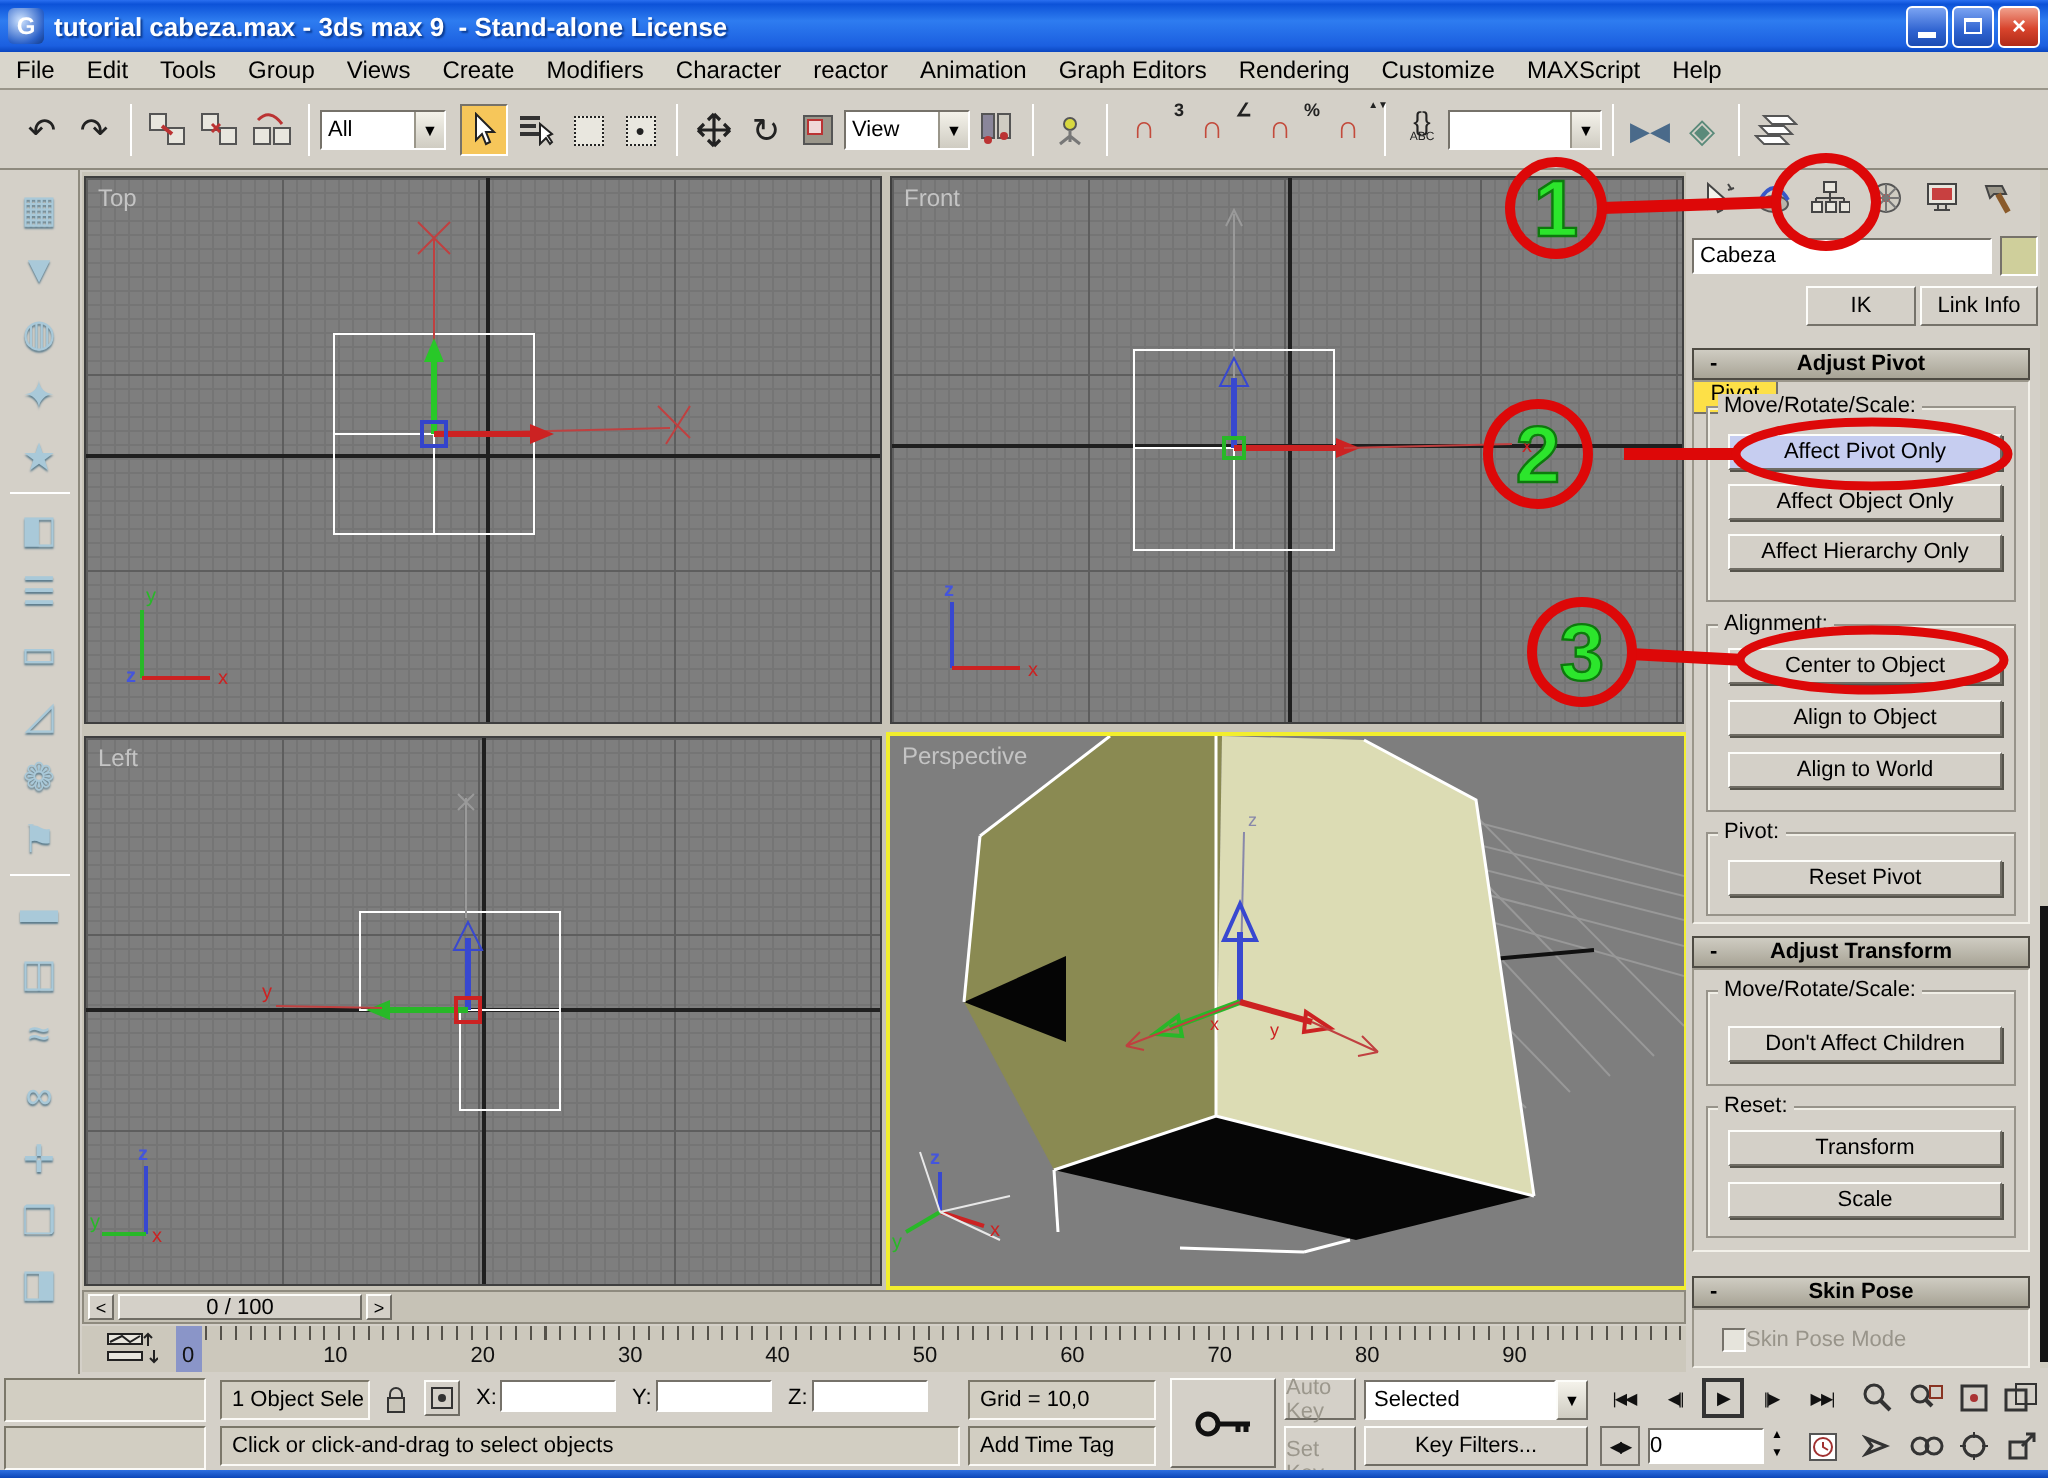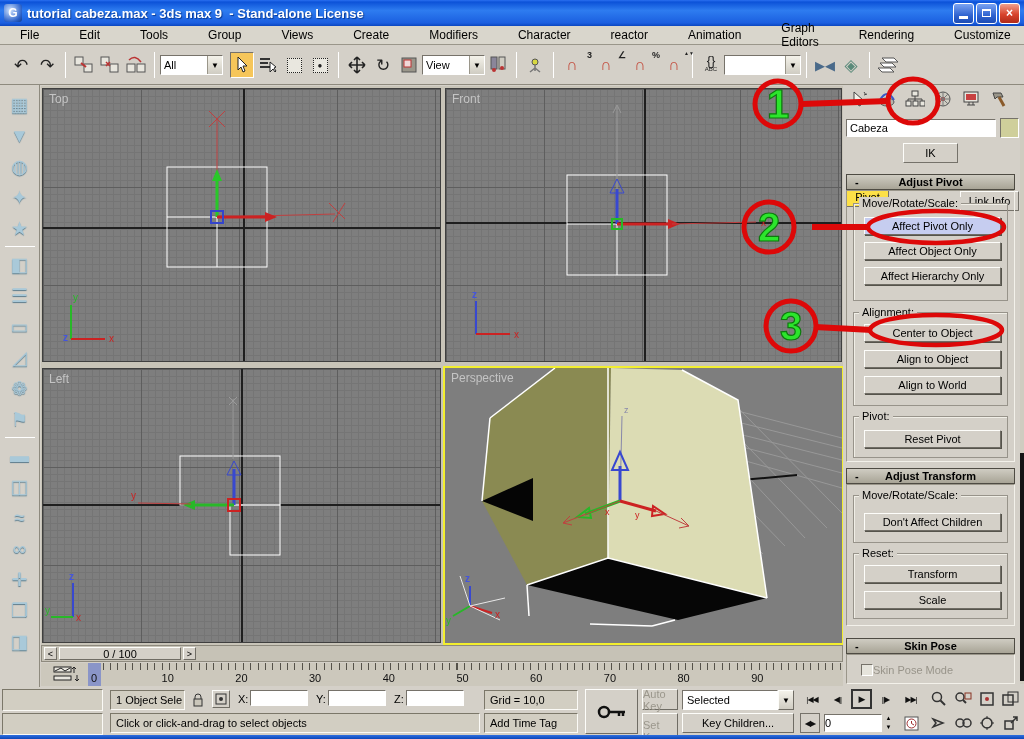--- a/index.html
+++ b/index.html
@@ -18,21 +18,21 @@
   .win-btn { width:21px; height:21px; border-radius:3px; border:1px solid #fff;
     background:linear-gradient(#7aa3f2,#2f63d0 60%,#1c4cb4); color:#fff; font-size:12px; font-weight:bold;
     display:flex; align-items:center; justify-content:center; }
   .win-btn.close { background:linear-gradient(#f0a08c,#d8442c 55%,#b02a18); }
   .min-glyph { width:9px; height:3px; background:#fff; margin-top:9px; }
   .max-glyph { width:9px; height:8px; border:1px solid #fff; border-top-width:2px; }
 
   
   #menubar { position:absolute; left:0; top:26px; width:1024px; height:19px; background:#d9d6cc;
     display:flex; align-items:center; font-size:12px; color:#000; border-bottom:1px solid #9a968a; }
-  .menu-item { padding:2px 20px; cursor:default; }
+  .menu-item { padding:2px 8px; cursor:default; }
 
   
   #toolbar { position:absolute; left:0; top:46px; width:1024px; height:39px; background:#d4d0c8;
     display:flex; align-items:center; border-bottom:1px solid #8e8a7e; padding-left:8px; }
   .tb-sep { width:1px; height:26px; background:#928e82; margin:0 5px; border-right:1px solid #fff; }
   .tb-btn { min-width:24px; height:26px; display:flex; align-items:center; justify-content:center;
     font-size:17px; color:#222; margin:0 1px; }
   .tb-btn.small { font-size:13px; }
   .tb-btn.pressed { background:#f6c65a; border:1px solid; border-color:#76726a #fff #fff #76726a; }
   .dd { display:flex; height:20px; border:1px solid; border-color:#76726a #fff #fff #76726a; background:#b91c1c; }
@@ -73,21 +73,21 @@
   #panel-tabs { position:absolute; left:2px; top:2px; width:172px; height:26px; display:flex; }
   .panel-tab { width:28px; height:24px; display:flex; align-items:center; justify-content:center; }
   #obj-name { position:absolute; left:3px; top:34px; width:150px; height:18px; background:#fff;
     border:1px solid; border-color:#76726a #fff #fff #76726a; font-size:11px; padding:1px 3px; font-family:"Liberation Sans",sans-serif; }
   #obj-color { position:absolute; left:157px; top:33px; width:19px; height:20px; background:#cfcf9b;
     border:1px solid; border-color:#76726a #fff #fff #76726a; }
   .ptab-btn { position:absolute; top:58px; height:20px; background:#d4d0c8; border:1px solid;
     border-color:#fdfdfa #75726a #75726a #fdfdfa; display:flex; align-items:center; justify-content:center; font-size:11px; }
   #ptab-pivot { left:3px; width:43px; background:#fde047;margin-top:44px; }
   #ptab-ik { left:60px; width:55px; }
-  #ptab-link { left:117px; width:59px;margin-top:48px; }
+  #ptab-link { left:117px; width:59px; }
   .rollout-hdr { position:absolute; left:3px; width:169px; height:16px;
     background:linear-gradient(#cfccc2,#a8a496); border:1px solid #4e4b43; font-weight:bold;
     display:flex; align-items:center; justify-content:center; }
   .rollout-hdr .dash { position:absolute; left:8px; font-weight:bold; }
   .rollout-body { position:absolute; left:3px; width:169px; border:1px solid; border-color:#9a968a #f3f1ea #f3f1ea #9a968a; }
   .grp { position:absolute; left:6px; width:155px; border:1px solid #97938a;
     box-shadow:inset 1px 1px 0 #f0eee6; }
   .grp-label { position:absolute; top:-7px; left:5px; background:#d4d0c8; padding:0 3px; font-size:11px; }
   .pbtn { position:absolute; left:10px; width:137px; height:18px; background:#d4d0c8;
     border:1px solid; border-color:#fdfdfa #6f6c64 #6f6c64 #fdfdfa; box-shadow:1px 1px 0 #55534b;
@@ -600,21 +600,21 @@
           <path d="M12 7 H28 M22 7 V11 M26 7 V11" stroke="#111" stroke-width="2.5"></path>
         </svg>
     </div>
     <div class="abs raised center gray-label" style="left:642px; top:2px; width:36px; height:21px;">Auto Key</div>
     <div class="abs raised center gray-label" style="left:642px; top:26px; width:36px; height:36px;">Set Key</div>
 
     <div class="abs" style="left:682px; top:3px; width:112px; height:20px; display:flex;">
       <span style="flex:1; background:#fff; border:1px solid; border-color:#76726a #fff #fff #76726a; padding:3px 4px; font-size:11px;">Selected</span>
       <span class="dd-arrow" style="width:16px; border:1px solid; border-color:#fdfdfa #6f6c64 #6f6c64 #fdfdfa; display:flex; align-items:center; justify-content:center; font-size:8px; background:linear-gradient(#f4f2ea,#cfccc2);">▼</span>
     </div>
-    <div class="abs raised center" style="left:682px; top:26px; width:112px; height:20px;">Key Children...</div>
+    <div class="abs raised center" style="left:682px; top:26px; width:112px; height:20px;">Key Filters...</div>
 
     <div class="pb-btn" style="left:800px; width:24px;">|◀◀</div>
     <div class="pb-btn" style="left:827px; width:21px;">◀||</div>
     <div class="pb-btn" style="left:851px; width:21px; border:2px solid #333; font-size:9px;">▶</div>
     <div class="pb-btn" style="left:875px; width:21px;">||▶</div>
     <div class="pb-btn" style="left:899px; width:24px;">▶▶|</div>
 
     <div class="pb-btn" style="left:800px; top:26px; width:20px; border:1px solid #76726a;">◀▶</div>
     <input class="abs" style="left: 824px; top: 27px; width: 58px; height: 18px; background: rgb(255, 255, 255); border-width: 1px; border-style: solid; border-image: initial; border-color: rgb(118, 114, 106) rgb(255, 255, 255) rgb(255, 255, 255) rgb(118, 114, 106); font-size: 11px; font-family: &quot;Liberation Sans&quot;, sans-serif;" value="0">
     <div class="abs" style="left:883px; top:27px; width:11px; height:18px; display:flex; flex-direction:column;">

